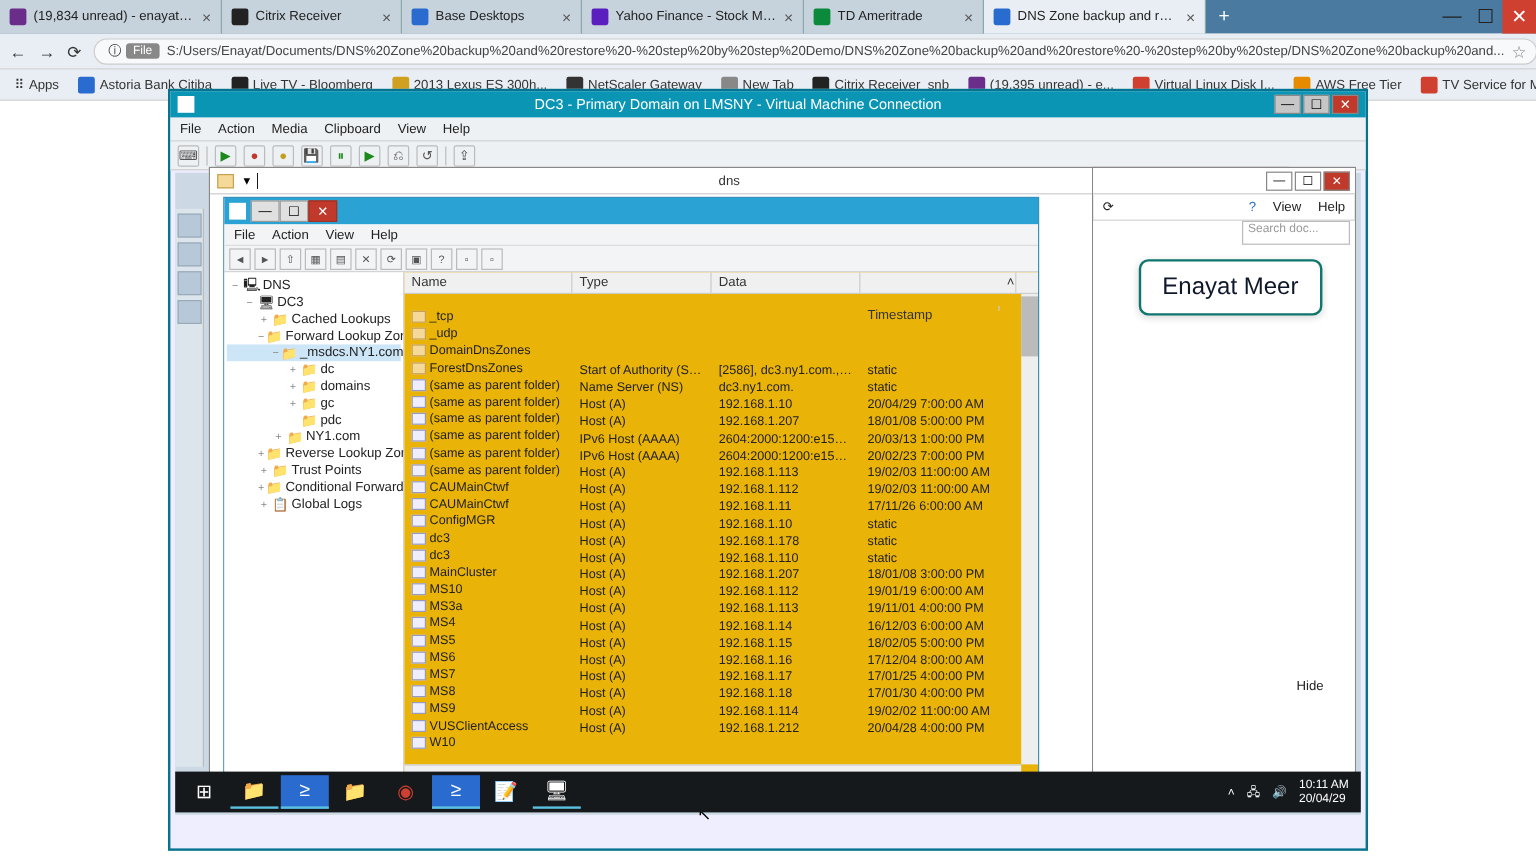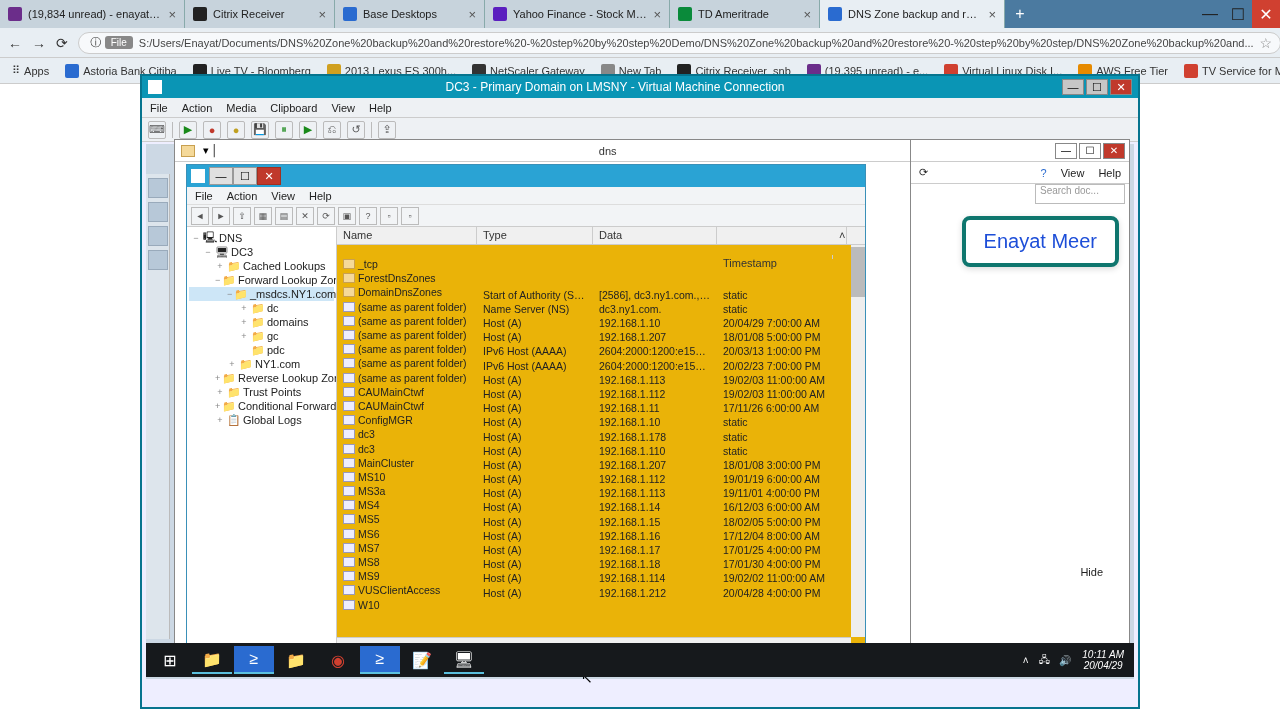--- a/index.html
+++ b/index.html
@@ -50,21 +50,21 @@
   .exp-wbtn { width:22px; height:16px; border:1px solid #888; display:flex; align-items:center; justify-content:center; font-size:10px; }
   .exp-wbtn.cl { background:#c0392b; color:#fff; }
 
   
   .extra-window { position: absolute; right: 4px; top: -5px; width: 220px; height: 510px; background: #fff; border: 1px solid #888; }
   .extra-title { height: 22px; background: #fff; border-bottom: 1px solid #ccc; display:flex; align-items:center; justify-content:flex-end; padding:0 4px; gap:2px; }
   .extra-menu { height: 22px; display:flex; align-items:center; justify-content:flex-end; gap:14px; padding:0 8px; font-size:11px; color:#222; border-bottom:1px solid #ccc; }
   .extra-inner { position:relative; height: calc(100% - 44px); background:#fff; }
   .extra-inner .srch { position:absolute; top:0; right:4px; height:20px; width:90px; border:1px solid #bbb; font-size:10px; color:#999; padding:0 4px; }
 
-  .name-bubble { position: absolute; right: 10px; top: 32px; background: #fff; border: 4px solid #0f766e; border-radius: 8px; padding: 10px 18px; font-size: 20px; color: #1d4ed8; box-shadow: 0 2px 6px rgba(0,0,0,.15); }
+  .name-bubble { position: absolute; right: 27px; top: 32px; background: #fff; border: 2px solid #0f766e; border-radius: 8px; padding: 10px 18px; font-size: 20px; color: #0f172a; box-shadow: 0 2px 6px rgba(0,0,0,.15); }
 
   .hide-btn { position:absolute; bottom: 70px; right: 26px; font-size:11px; color:#222; }
 
   
   .dns-window { position: absolute; left: 40px; top: 20px; width: 680px; height: 490px; background: #fff; border: 1px solid #3a90b8; }
   .dns-title { height: 22px; background: #2aa3d4; color: #fff; display: flex; align-items: center; padding: 0 4px; font-size: 12px; }
   .dns-title .dtitle { flex:1; text-align:center; }
   .dns-title .wbtns { display:flex; gap:0; }
   .dns-title .wbtn { width:24px; height:18px; background:#e0e0e0; color:#000; display:flex; align-items:center; justify-content:center; font-size:11px; border:1px solid #999; }
   .dns-title .wbtn.cl { background:#c0392b; color:#fff; border-color:#a03020; }
@@ -96,21 +96,21 @@
 
   .scroll-track { position:absolute; right:0; top:18px; bottom:16px; width:14px; background:#eee; }
   .scroll-thumb { position:absolute; right:0; top:20px; width:14px; height:50px; background:#bbb; }
   .scroll-btm { position:absolute; left:0; right:14px; bottom:0; height:16px; background:#f0f0f0; border-top:1px solid #ccc; }
 
   
   .vm-task { position:absolute; left:4px; right:4px; bottom:30px; height:34px; background:#16191c; display:flex; align-items:center; padding:0 4px; gap:2px; }
   .tb-item { width:40px; height:28px; display:flex; align-items:center; justify-content:center; color:#fff; }
   .tb-item.active { border-bottom:2px solid #5bc0de; }
   .tb-tray { margin-left:auto; display:flex; align-items:center; gap:10px; color:#fff; font-size:10px; padding-right:6px; }
-  .tb-clock { text-align:center; line-height:1.1;font-style:italic; }
+  .tb-clock { text-align:left; line-height:1.1; }
 
   .vm-status { position:absolute; left:4px; right:4px; bottom:4px; height:20px; background:#eef1f4; border-top:1px solid #ccc; display:flex; align-items:center; padding:0 6px; font-size:11px; color:#333; justify-content:space-between; }
 
   .cursor { position:absolute; left:435px; top:526px; font-size:14px; color:#000; pointer-events:none; }
 
   .left-strip { position:absolute; left:0; top:30px; bottom:40px; width:24px; background:#dde5ec; border-right:1px solid #bbb; }
   .left-strip .sico { width:20px; height:20px; margin:4px auto; display:block; background:#b7c8d8; border:1px solid #9ab; }
 </style>
 </head>
 <body>
@@ -401,27 +401,33 @@
                 <div class="col" style="width: 14px; text-align: center;">˄</div>
               </div>
             <div class="dns-rows" id="dnsrows">
                 <div class="dns-row">
                   <div class="cell col-name"><span class="rec-ico "></span>_tcp</div>
                   <div class="cell col-type"></div>
                   <div class="cell col-data"></div>
                   <div class="cell col-ts"></div>
                 </div>
                 <div class="dns-row">
-                  <div class="cell col-name"><span class="rec-ico "></span>ForestDnsZones</div>
+                  <div class="cell col-name"><span class="rec-ico "></span>_udp</div>
                   <div class="cell col-type"></div>
                   <div class="cell col-data"></div>
                   <div class="cell col-ts"></div>
                 </div>
                 <div class="dns-row">
                   <div class="cell col-name"><span class="rec-ico "></span>DomainDnsZones</div>
+                  <div class="cell col-type"></div>
+                  <div class="cell col-data"></div>
+                  <div class="cell col-ts"></div>
+                </div>
+                <div class="dns-row">
+                  <div class="cell col-name"><span class="rec-ico "></span>ForestDnsZones</div>
                   <div class="cell col-type"></div>
                   <div class="cell col-data"></div>
                   <div class="cell col-ts"></div>
                 </div>
                 <div class="dns-row">
                   <div class="cell col-name"><span class="rec-ico file"></span>(same as parent folder)</div>
                   <div class="cell col-type">Start of Authority (SOA)</div>
                   <div class="cell col-data">[2586], dc3.ny1.com., host...</div>
                   <div class="cell col-ts">static</div>
                 </div>

